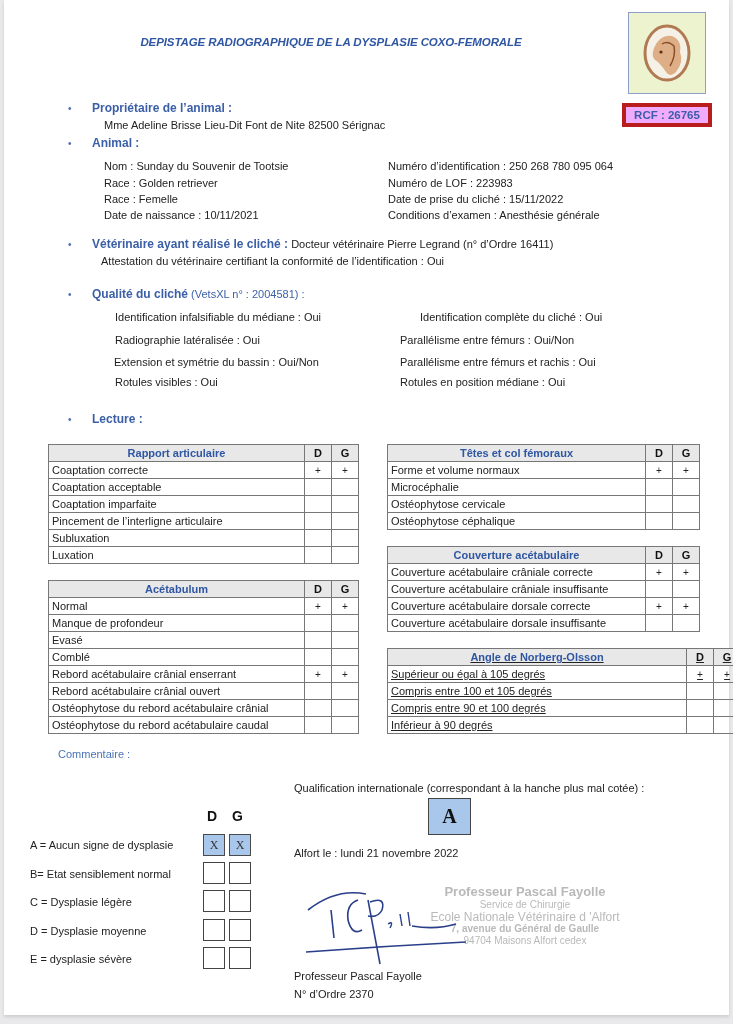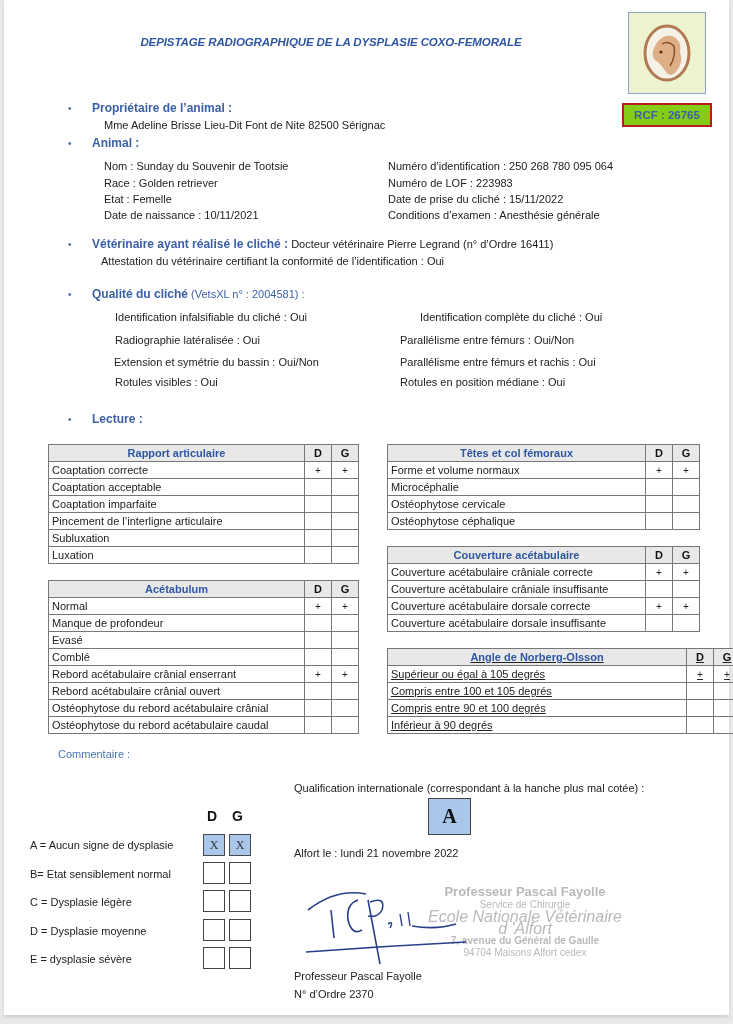--- a/index.html
+++ b/index.html
@@ -15,21 +15,21 @@
     font-size: 11.5px; font-weight: bold; font-style: italic; color: #2f56a3;
     letter-spacing: -0.1px;
   }
   .logo {
     left: 628px; top: 12px; width: 78px; height: 82px;
     background: #eef3cf; border: 1px solid #8ea0c8;
     display: flex; align-items: center; justify-content: center;
   }
   .rcf {
     left: 622px; top: 103px; width: 90px; height: 24px;
-    border: 2px solid #b91c1c; background: #84cc16;
+    border: 4px solid #b91c1c; background: #f0abfc;
     font-size: 11.5px; font-weight: bold; color: #3b5ea8;
     display: flex; align-items: center; justify-content: center;
   }
   .bullet { font-size: 10px; color: #4a6bb0; }
   .sec-head { font-size: 12px; font-weight: bold; color: #3b5fa7; }
   .txt { font-size: 11px; color: #222; white-space: nowrap; }
   .blue-plain { color: #3b5fa7; }
   table.grid {
     position: absolute; border-collapse: collapse; font-size: 11px; border-radius: 31px;
   }
@@ -74,40 +74,40 @@
 <div class="abs rcf">RCF : 26765</div>
 
 <div class="abs bullet" style="left:68px; top:103px;">•</div>
 <div class="abs sec-head" style="left:92px; top:101px;">Propriétaire de l’animal :</div>
 <div class="abs txt" style="left:104px; top:119px;">Mme Adeline Brisse Lieu-Dit Font de Nite 82500 Sérignac</div>
 
 <div class="abs bullet" style="left:68px; top:138px;">•</div>
 <div class="abs sec-head" style="left:92px; top:136px;">Animal :</div>
 <div class="abs txt" style="left:104px; top:160px;">Nom : Sunday du Souvenir de Tootsie</div>
 <div class="abs txt" style="left:104px; top:177px;">Race : Golden retriever</div>
-<div class="abs txt" style="left:104px; top:193px;">Etat : Femelle</div>
+<div class="abs txt" style="left:104px; top:193px;">Race : Femelle</div>
 <div class="abs txt" style="left:104px; top:209px;">Date de naissance : 10/11/2021</div>
 <div class="abs txt" style="left:388px; top:160px;">Numéro d’identification : 250 268 780 095 064</div>
 <div class="abs txt" style="left:388px; top:177px;">Numéro de LOF : 223983</div>
 <div class="abs txt" style="left:388px; top:193px;">Date de prise du cliché : 15/11/2022</div>
 <div class="abs txt" style="left:388px; top:209px;">Conditions d’examen : Anesthésie générale</div>
 
 <div class="abs bullet" style="left:68px; top:239px;">•</div>
 <div class="abs txt" style="left:92px; top:237px;">
   <span class="sec-head">Vétérinaire ayant réalisé le cliché :</span>
   <span>Docteur vétérinaire Pierre Legrand (n° d’Ordre 16411)</span>
 </div>
 <div class="abs txt" style="left:101px; top:255px;">Attestation du vétérinaire certifiant la conformité de l’identification : Oui</div>
 
 <div class="abs bullet" style="left:68px; top:289px;">•</div>
 <div class="abs txt" style="left:92px; top:287px;">
   <span class="sec-head">Qualité du cliché</span>
   <span class="blue-plain" style="font-size:11px;">(VetsXL n° : 2004581) :</span>
 </div>
-<div class="abs txt" style="left:115px; top:311px;">Identification infalsifiable du cliché : Oui</div>
+<div class="abs txt" style="left:115px; top:311px;">Identification infalsifiable du médiane : Oui</div>
 <div class="abs txt" style="left:115px; top:334px;">Radiographie latéralisée : Oui</div>
 <div class="abs txt" style="left:114px; top:356px;">Extension et symétrie du bassin : Oui/Non</div>
 <div class="abs txt" style="left:115px; top:376px;">Rotules visibles : Oui</div>
 <div class="abs txt" style="left:400px; top:311px;margin-left:20px;">Identification complète du cliché : Oui</div>
 <div class="abs txt" style="left:400px; top:334px;">Parallélisme entre fémurs : Oui/Non</div>
 <div class="abs txt" style="left:400px; top:356px;">Parallélisme entre fémurs et rachis : Oui</div>
 <div class="abs txt" style="left:400px; top:376px;">Rotules en position médiane : Oui</div>
 
 <div class="abs bullet" style="left:68px; top:414px;">•</div>
 <div class="abs sec-head" style="left:92px; top:412px;">Lecture :</div>
@@ -317,21 +317,21 @@
 <div class="box" style="left:203px; top:947px;"></div>
 <div class="box" style="left:229px; top:947px;"></div>
 
 <div class="abs txt" style="left:294px; top:782px;">Qualification internationale (correspondant à la hanche plus mal cotée) :</div>
 <div class="abs grade-big">A</div>
 <div class="abs txt" style="left:294px; top:847px;">Alfort le : lundi 21 novembre 2022</div>
 
 <div class="abs stamp" style="left:425px; top:884px; width:200px;">
   <div style="font-size:13px; font-weight:bold; line-height:15px;">Professeur Pascal Fayolle</div>
   <div style="font-size:10px;">Service de Chirurgie</div>
-  <div style="font-size:16px;font-style:italic;">Ecole Nationale Vétérinaire d 'Alfort</div>
+  <div style="font-size:12px;">Ecole Nationale Vétérinaire d 'Alfort</div>
   <div style="font-size:10px;font-weight:bold;">7, avenue du Général de Gaulle</div>
   <div style="font-size:10px;">94704 Maisons Alfort cedex</div>
 </div>
 
 <svg class="abs" style="left:296px; top:880px;" width="200" height="90" viewBox="0 0 200 90">
   <path d="M12 30 Q40 8 70 14" stroke="#2a3f8a" stroke-width="1.6" fill="none"></path>
   <path d="M35 30 L38 58" stroke="#2a3f8a" stroke-width="1.6" fill="none"></path>
   <path d="M62 20 Q50 24 52 40 Q56 56 66 50" stroke="#2a3f8a" stroke-width="1.6" fill="none"></path>
   <path d="M72 20 L84 84" stroke="#2a3f8a" stroke-width="1.6" fill="none"></path>
   <path d="M74 22 Q90 16 86 30 Q82 38 72 36" stroke="#2a3f8a" stroke-width="1.6" fill="none"></path>

